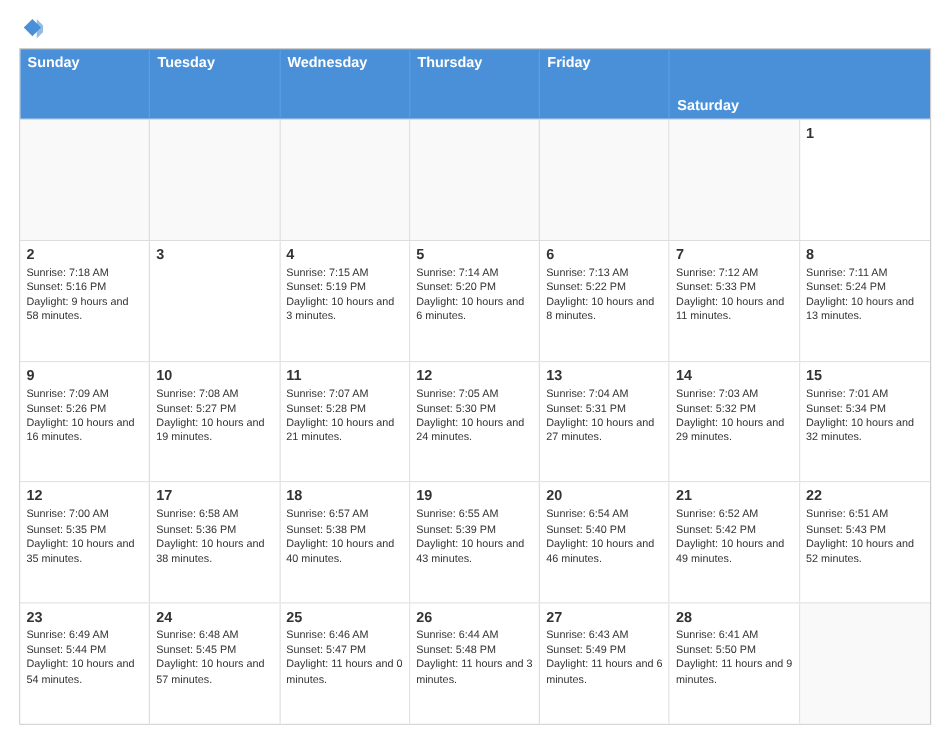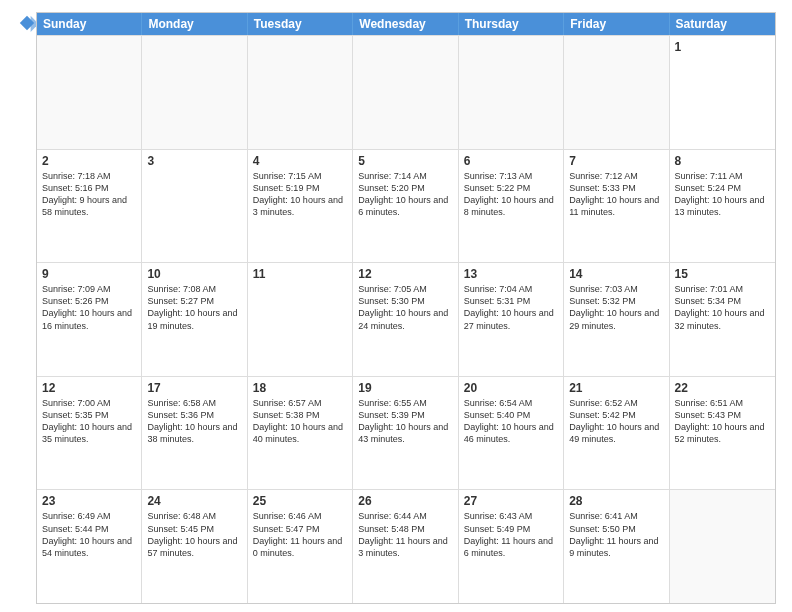--- a/index.html
+++ b/index.html
@@ -8,20 +8,21 @@
       background: #fff;
       width: 792px;
       height: 612px;
       overflow: hidden;
     }
     .container {
       width: 792px;
       height: 612px;
       padding: 12px 16px 8px 16px;
       display: flex;
+      flex-direction: column;
     }
     .header {
       display: flex;
       justify-content: space-between;
       align-items: flex-start;
       margin-bottom: 8px;
     }
     .logo {
       display: flex;
       align-items: flex-start;
@@ -63,21 +64,21 @@
       grid-template-columns: repeat(7, 1fr);
       background: #4a90d9;
     }
     .cal-header-cell {
       color: #fff;
       font-size: 12px;
       font-weight: bold;
       padding: 4px 6px;
       border-right: 1px solid #5a9fdf;
     }
-    .cal-header-cell:last-child { border-right: none; }
+    .cal-header-cell:last-child { border-right: none; margin-top: 36px; }
     .cal-body {
       flex: 1;
       display: flex;
       flex-direction: column;
     }
     .cal-row {
       display: grid;
       grid-template-columns: repeat(7, 1fr);
       flex: 1;
       border-top: 1px solid #ddd;
@@ -123,21 +124,20 @@
     </div>
     <div class="title-block">
       <div class="month-title"></div>
       <div class="location"></div>
     </div>
   </div>
 
   <div class="calendar">
     <div class="cal-header">
     <div class="cal-header-cell">Sunday</div>
-        <div class="cal-header-cell">Monday</div>
         <div class="cal-header-cell">Tuesday</div>
         <div class="cal-header-cell">Wednesday</div>
         <div class="cal-header-cell">Thursday</div>
         <div class="cal-header-cell">Friday</div>
         <div class="cal-header-cell">Saturday</div>
       </div>
     <div class="cal-body">
     <div class="cal-row">
           <div class="cal-cell empty"></div>
           <div class="cal-cell empty"></div>
@@ -198,20 +198,23 @@
 Daylight: 10 hours and 16 minutes.</div>
           </div>
           <div class="cal-cell">
             <span class="day-num">10</span>
             <div class="cell-text">Sunrise: 7:08 AM
 Sunset: 5:27 PM
 Daylight: 10 hours and 19 minutes.</div>
           </div>
           <div class="cal-cell">
             <span class="day-num">11</span>
+            <div class="cell-text">Sunrise: 7:07 AM
+Sunset: 5:28 PM
+Daylight: 10 hours and 21 minutes.</div>
           </div>
           <div class="cal-cell">
             <span class="day-num">12</span>
             <div class="cell-text">Sunrise: 7:05 AM
 Sunset: 5:30 PM
 Daylight: 10 hours and 24 minutes.</div>
           </div>
           <div class="cal-cell">
             <span class="day-num">13</span>
             <div class="cell-text">Sunrise: 7:04 AM

